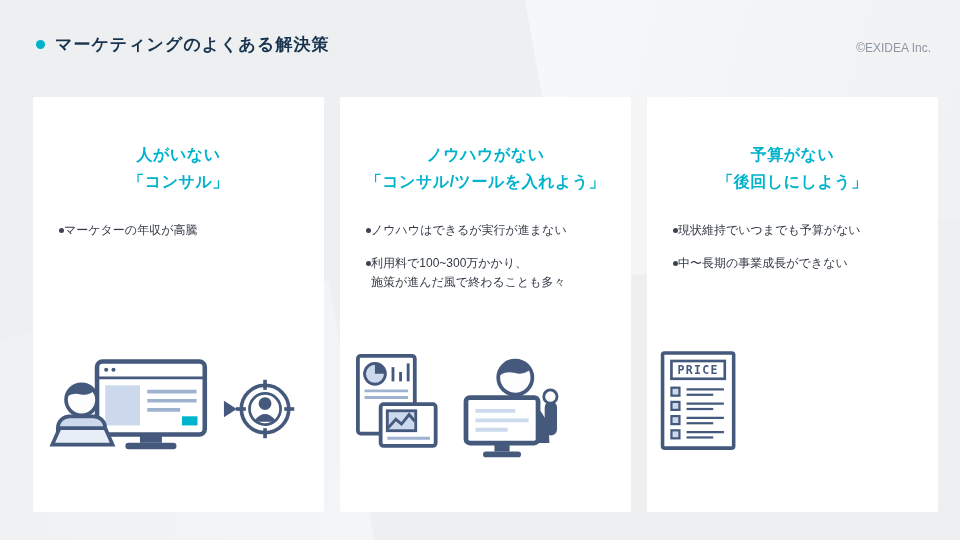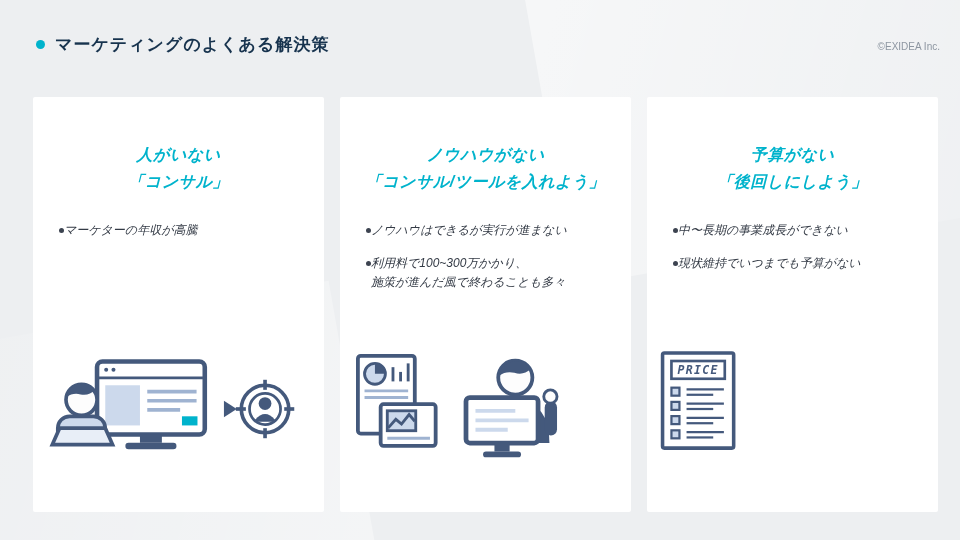--- a/index.html
+++ b/index.html
@@ -51,40 +51,39 @@
     flex: none;
   }
   .slide-title {
     font-size: 17px;
     font-weight: bold;
     color: #17334e;
     letter-spacing: 1px;
   }
   .copyright {
     position: absolute;
-    top: 41px; right: 20px;
-    font-size: 10px;
+    top: 41px; right: 29px;
+    font-size: 12px;
     color: #8d96a1;
     z-index: 2;
   }
   .cards {
     position: absolute;
     top: 97px; left: 33px;
     display: flex;
     gap: 16px;
     z-index: 2;
   }
   .card {
     position: relative;
     width: 291px;
     height: 415px;
     background: #ffffff;
     border-radius: 2px;
     padding-top: 44px;
-    font-style: italic;
   }
   .card-title {
     text-align: center;
     color: #00b3cc;
     font-size: 16px;
     font-weight: bold;
     line-height: 1.7;
     letter-spacing: 0.5px;
   }
   .bullets {
@@ -232,25 +231,25 @@
     </section>
 
     <section class="card">
       <h2 class="card-title">
         <span>予算がない</span><br>
         <span>「後回しにしよう」</span>
       </h2>
       <ul class="bullets">
         <li class="bullet">
           <span class="b-dot"></span>
+          <span class="b-text">現状維持でいつまでも予算がない</span>
+        </li>
+        <li class="bullet">
+          <span class="b-dot"></span>
           <span class="b-text">中〜長期の事業成長ができない</span>
-        </li>
-        <li class="bullet">
-          <span class="b-dot"></span>
-          <span class="b-text">現状維持でいつまでも予算がない</span>
         </li>
       </ul>
       <div class="illus" style="bottom:60px;">
         <svg width="80" height="102" viewBox="0 0 90 114">
           <g>
             <rect x="4" y="3" width="80" height="107" rx="2" fill="#ffffff" stroke="#44597c" stroke-width="4"></rect>
             <rect x="14" y="12" width="60" height="20" fill="none" stroke="#44597c" stroke-width="3"></rect>
             <text x="44" y="27" text-anchor="middle" font-size="13" font-weight="bold" fill="#44597c" letter-spacing="1.5" font-family="DejaVu Sans Mono, monospace">PRICE</text>
             <g>
               <rect x="14" y="42" width="9" height="9" fill="#ccd9ec" stroke="#44597c" stroke-width="2.5"></rect>

